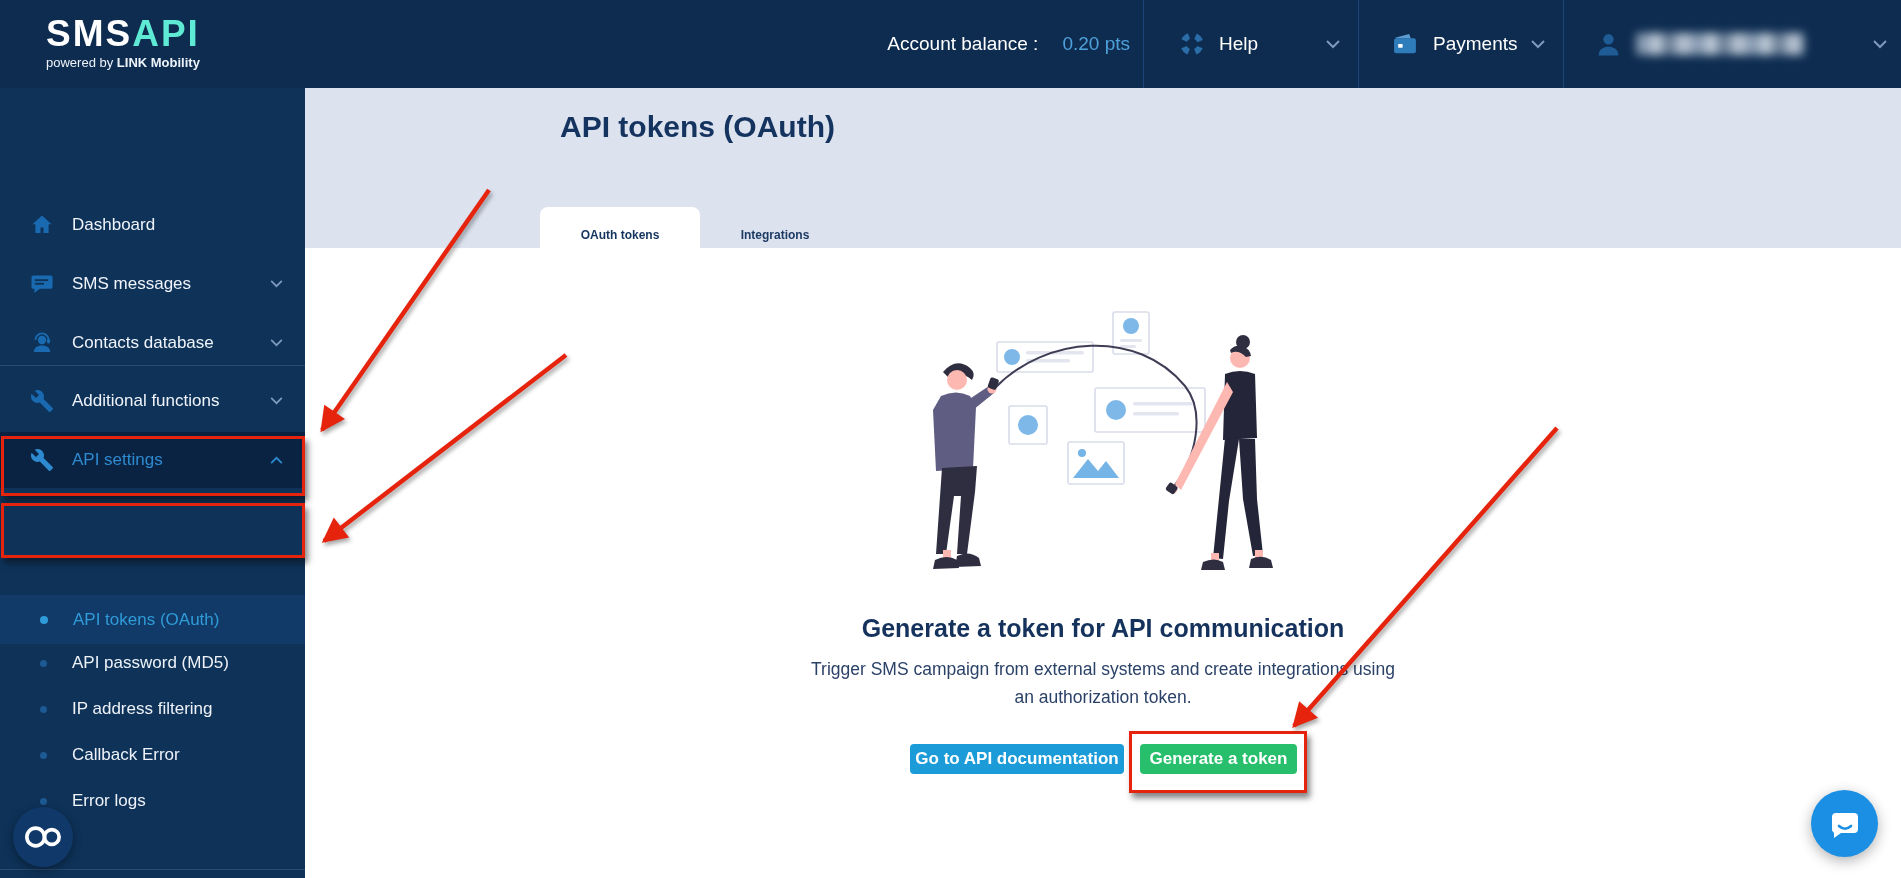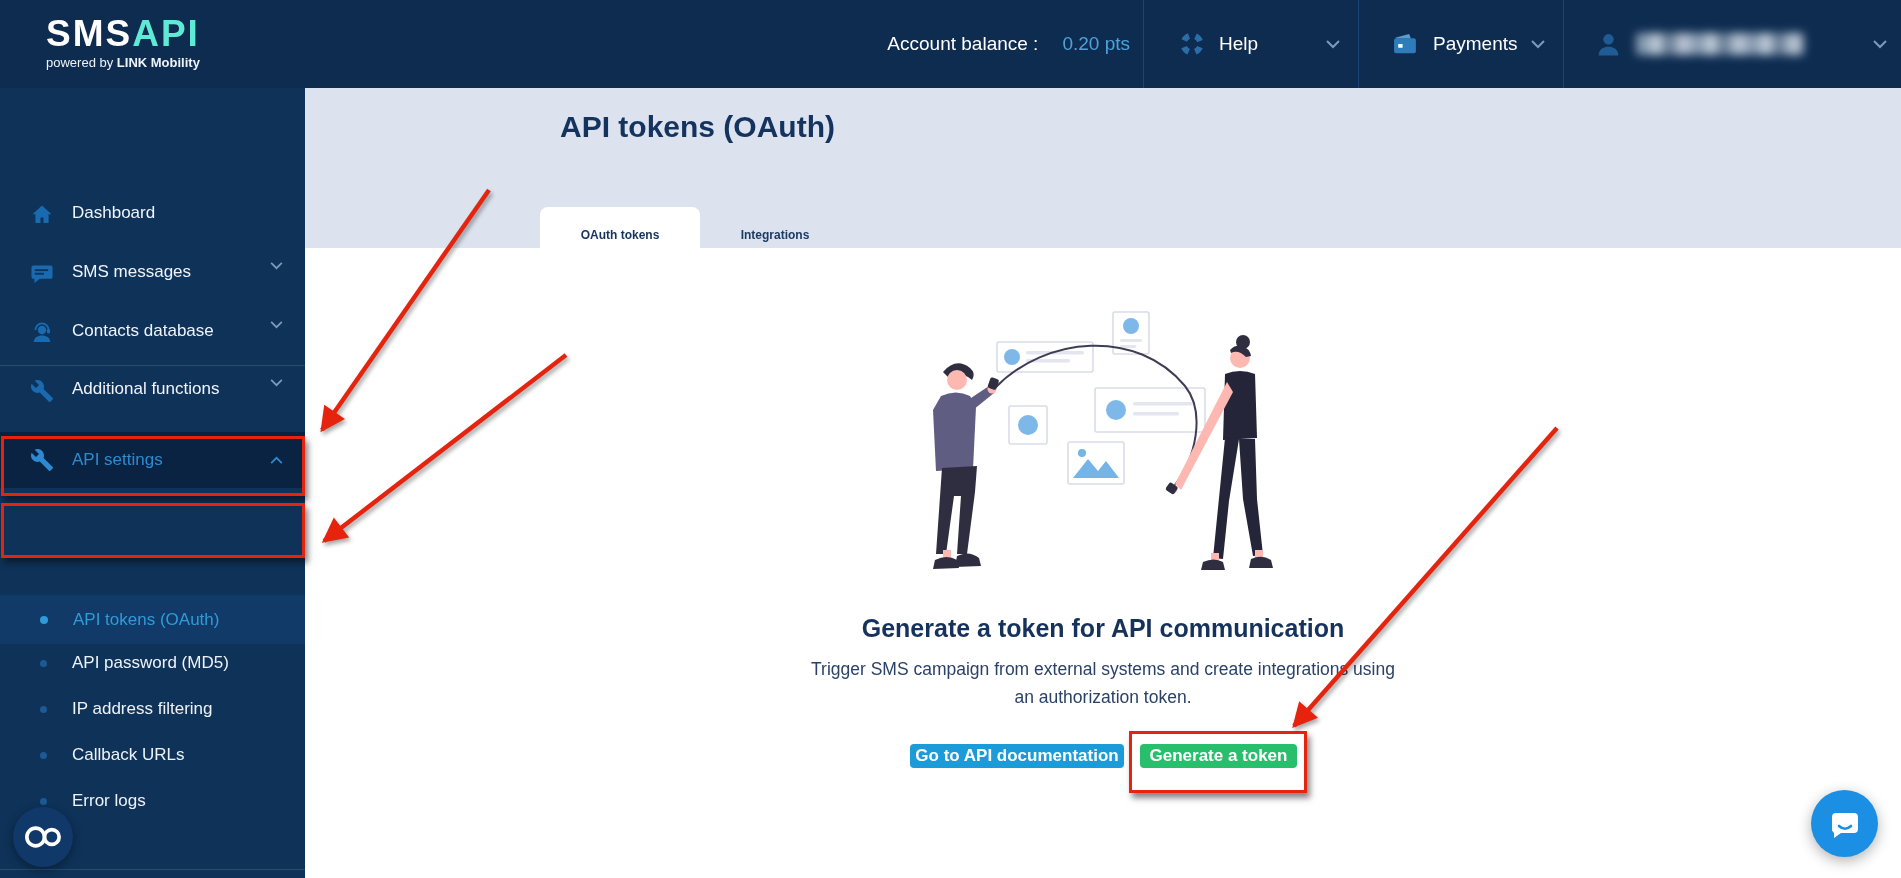--- a/index.html
+++ b/index.html
@@ -19,21 +19,21 @@
   .tb-divider { position:absolute; top:0; width:1px; height:88px; background:#1c4577; }
   .tb-section { position:absolute; top:0; height:88px; display:flex; align-items:center; color:#fff; font-size:19px; cursor:pointer; }
   .tb-section .lbl { margin:0 14px 0 14px; }
   .chev { display:inline-block; }
   .redacted { width:168px; height:22px; margin-left:14px; border-radius:3px;
     background:repeating-linear-gradient(90deg,#9fb0c4 0 14px,#d9e2ec 14px 26px,#8193a8 26px 40px,#cfd8e4 40px 55px);
     filter:blur(5px); opacity:.85; }
 
   
   .sidebar { position:absolute; left:0; top:88px; width:305px; height:790px; background:#0e3258; z-index:4; }
-  .nav-item { position:absolute; left:0; width:305px; height:44px; display:flex; padding-left:30px; color:#f0f4fa; font-size:17px; cursor:pointer; }
+  .nav-item { position:absolute; left:0; width:305px; height:44px; display:flex; align-items:center; padding-left:30px; color:#f0f4fa; font-size:17px; cursor:pointer; }
   .nav-item .nav-icon { width:24px; height:24px; margin-right:18px; flex:none; }
   .nav-item .nav-chev { position:absolute; right:22px; }
   .side-divider { position:absolute; left:0; width:305px; height:1px; background:rgba(255,255,255,.12); }
   .settings-label { position:absolute; left:17px; top:385px; font-size:13px; letter-spacing:1.3px; color:#2f7fc0; }
   .api-settings-row { position:absolute; left:0; top:438px; width:305px; height:56px; background:#0a2342; display:flex; align-items:center; padding-left:30px; color:#2e8ad0; font-size:17px; cursor:pointer; }
   .api-settings-row .nav-icon { width:24px; height:24px; margin-right:18px; }
   .api-settings-row .nav-chev { position:absolute; right:22px; }
   .sub-item { position:absolute; left:0; width:305px; height:40px; display:flex; align-items:center; padding-left:40px; color:#eef2f8; font-size:17px; cursor:pointer; }
   .sub-item .bullet { width:7px; height:7px; border-radius:50%; background:#1d5a94; margin-right:25px; flex:none; }
   .sub-item.active { top:507px; height:49px; background:#123a68; color:#2f9bd8; }
@@ -48,21 +48,21 @@
   .tab.active { left:540px; width:160px; background:#ffffff; border-radius:8px 8px 0 0; }
   .tab.inactive { left:700px; width:150px; font-weight:bold; color:#1d3a63; background:transparent; }
   .main-content { position:absolute; left:305px; top:248px; width:1596px; height:630px; background:#ffffff; }
 
   .illustration { position:absolute; left:905px; top:298px; width:400px; height:300px; }
 
   .empty-heading { position:absolute; left:305px; top:614px; width:1596px; text-align:center; font-size:25px; font-weight:bold; color:#15325c; }
   .empty-desc1 { position:absolute; left:305px; top:659px; width:1596px; text-align:center; font-size:17.5px; color:#2b4268; }
   .empty-desc2 { position:absolute; left:305px; top:687px; width:1596px; text-align:center; font-size:17.5px; color:#2b4268; }
   .btn-row { position:absolute; left:910px; top:744px; display:flex; gap:16px; }
-  .btn { height:24px; border:none; border-radius:4px; color:#fff; font-size:17px; font-weight:bold; font-family:"Liberation Sans", sans-serif; display:flex; align-items:center; justify-content:center; cursor:pointer; }
+  .btn { height:30px; border:none; border-radius:4px; color:#fff; font-size:17px; font-weight:bold; font-family:"Liberation Sans", sans-serif; display:flex; align-items:center; justify-content:center; cursor:pointer; }
   .btn-doc { width:214px; background:#1b9cd9; }
   .btn-gen { width:157px; background:#27bf6c; }
 
   
   .red-box { position:absolute; border:3px solid #e6240e; box-shadow:3px 5px 6px rgba(10,10,10,.5); z-index:40; pointer-events:none; }
   .box-api-settings { left:1px; top:436px; width:304px; height:60px; }
   .box-api-tokens { left:1px; top:503px; width:304px; height:55px; }
   .box-generate { left:1129px; top:731px; width:178px; height:62px; }
   .arrows { position:absolute; left:0; top:0; width:1901px; height:878px; z-index:45; pointer-events:none; filter:drop-shadow(2px 3px 2px rgba(0,0,0,.35)); }
 
@@ -188,21 +188,21 @@
     <div class="sub-item" style="top:555px">
       <span class="bullet"></span>
       <span>API password (MD5)</span>
     </div>
     <div class="sub-item" style="top:601px">
       <span class="bullet"></span>
       <span>IP address filtering</span>
     </div>
     <div class="sub-item" style="top:647px">
       <span class="bullet"></span>
-      <span>Callback URLs</span>
+      <span>Callback Error</span>
     </div>
     <div class="sub-item" style="top:693px">
       <span class="bullet"></span>
       <span>Error logs</span>
     </div>
     <div class="sub-item" style="top:786px">
       
       
     </div>
 

